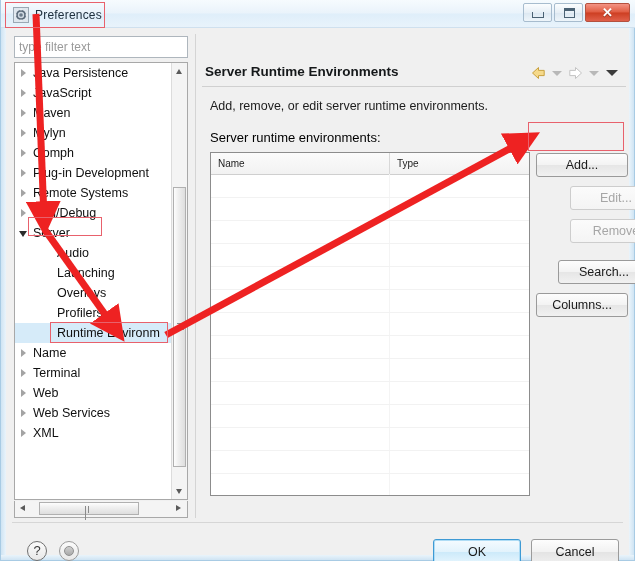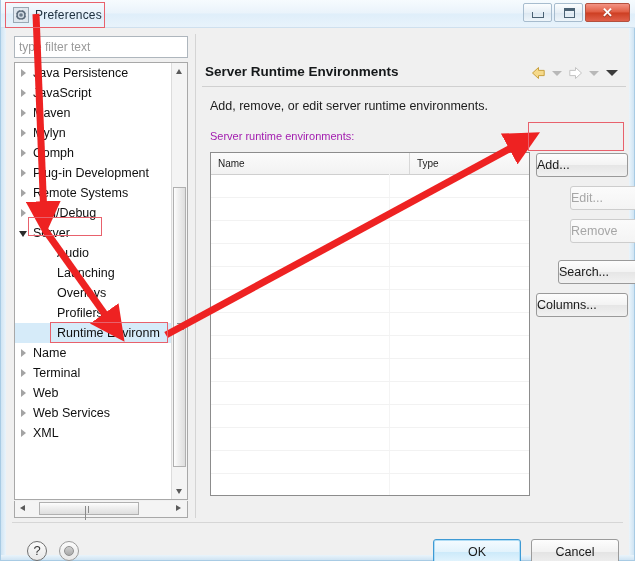--- a/index.html
+++ b/index.html
@@ -303,21 +303,21 @@
   .nav-caret.strong { border-top-color: #3b3b3b; border-left-width:6px; border-right-width:6px; border-top-width:6px;}
 
   .pg-desc {
     position: absolute;
     left: 204px; top: 71px;
     font-size: 12.5px; color: #1c1c1c;
   }
   .pg-sublabel {
     position: absolute;
     left: 204px; top: 102px;
-    font-size: 11px; color: #a21caf;
+    font-size: 13px; color: #000000;
   }
 
   .table-box {
     position: absolute;
     left: 204px; top: 124px;
     width: 320px; height: 344px;
     box-sizing: border-box;
     background: #ffffff;
     border: 1px solid #8c8c8c;
     overflow: hidden;
@@ -329,21 +329,21 @@
     border-bottom: 1px solid #cfcfcf;
   }
   .tbl-th {
     position: absolute;
     top: 0; height: 21px; line-height: 21px;
     font-size: 10px; color: #1c1c1c;
     padding-left: 7px;
     box-sizing: border-box;
   }
   .tbl-th.c0 { left: 0; width: 178px; }
-  .tbl-th.c1 { left: 178px; width: 142px; border-left: 1px solid #d8d8d8; margin-left: 20px; }
+  .tbl-th.c1 { left: 178px; width: 142px; border-left: 1px solid #d8d8d8; }
   .tbl-rows { position: relative; }
   .tbl-row {
     height: 22px;
     border-bottom: 1px solid #f2f2f2;
     position: relative;
   }
   .tbl-colline {
     position: absolute;
     left: 178px; top: 21px; bottom: 0; width: 1px;
     background: #f4f4f4;
@@ -353,20 +353,21 @@
   .btn {
     position: absolute;
     width: 92px; height: 24px;
     box-sizing: border-box;
     border: 1px solid #9a9a9a;
     border-radius: 3px;
     background: linear-gradient(to bottom, #fdfdfd 0%, #f3f3f3 48%, #e6e6e6 52%, #f1f1f1 100%);
     font-family: "Liberation Sans", sans-serif;
     font-size: 12.5px;
     color: #1a1a1a;
+    text-align: center;
     line-height: 22px;
     cursor: default;
   }
   .btn.disabled {
     color: #a6a6a6;
     border-color: #cdcdcd;
     background: linear-gradient(to bottom, #fbfbfb, #f4f4f4);
     margin-left: 34px;
   }
   #btn-add    { left: 530px; top: 125px; }

